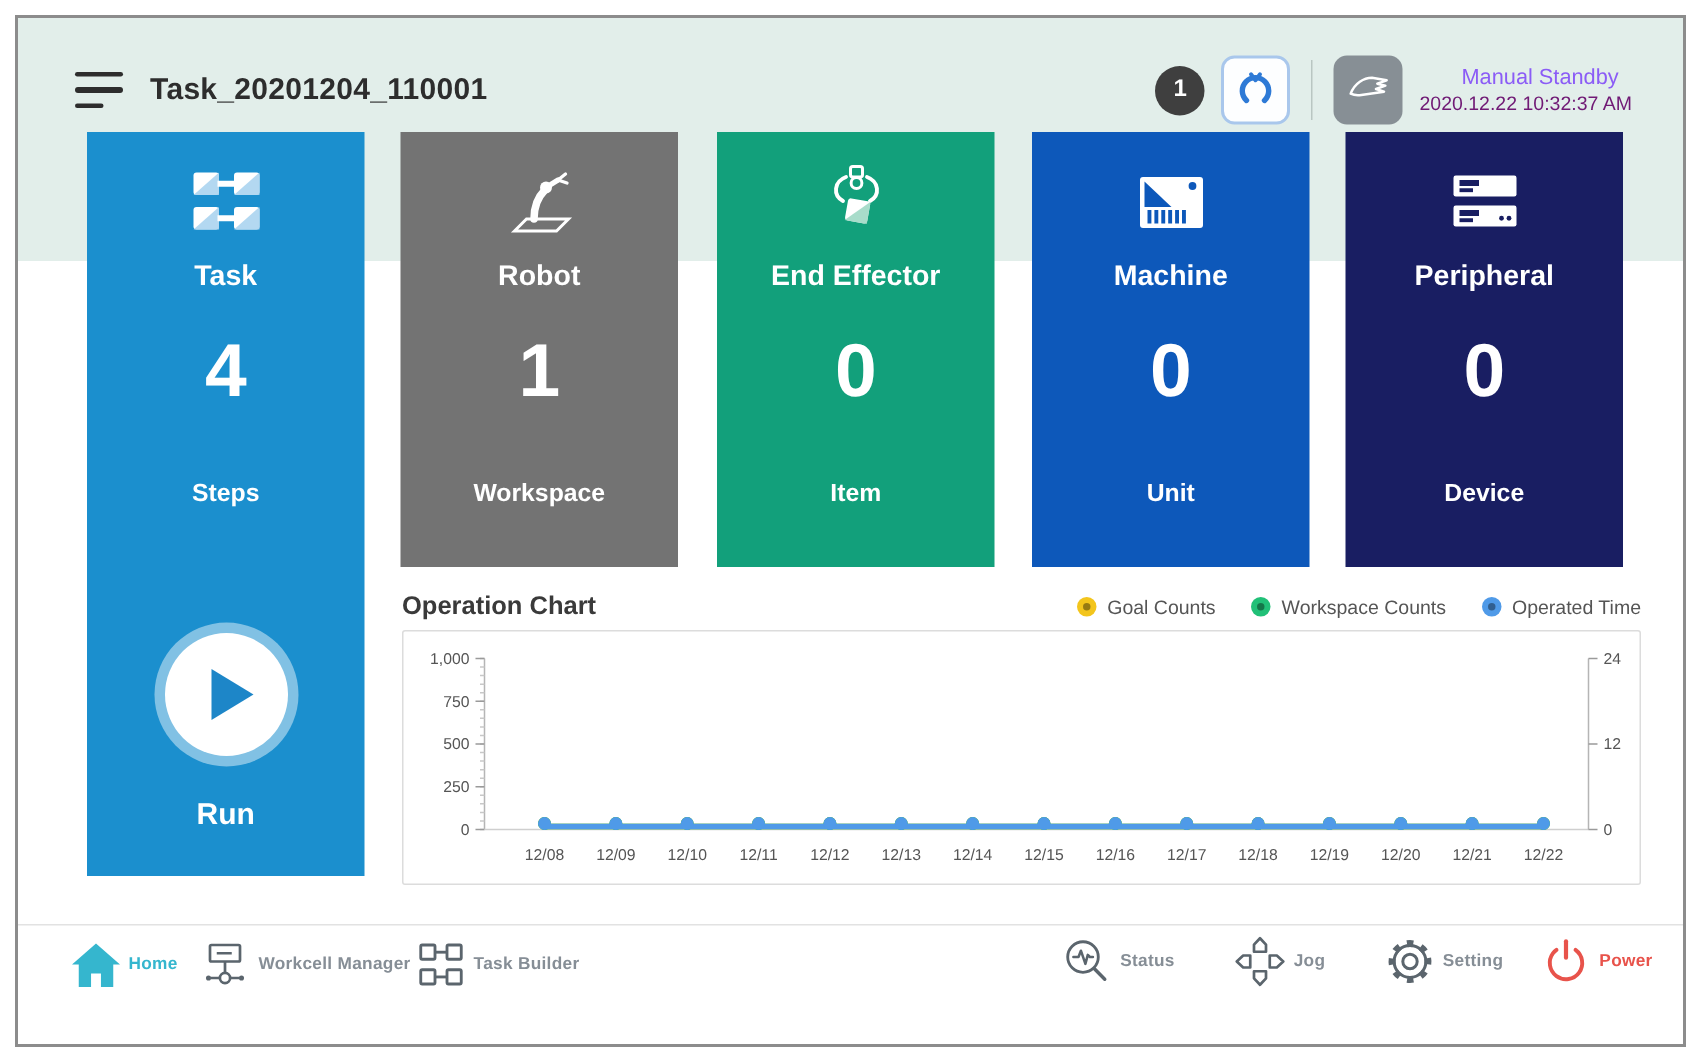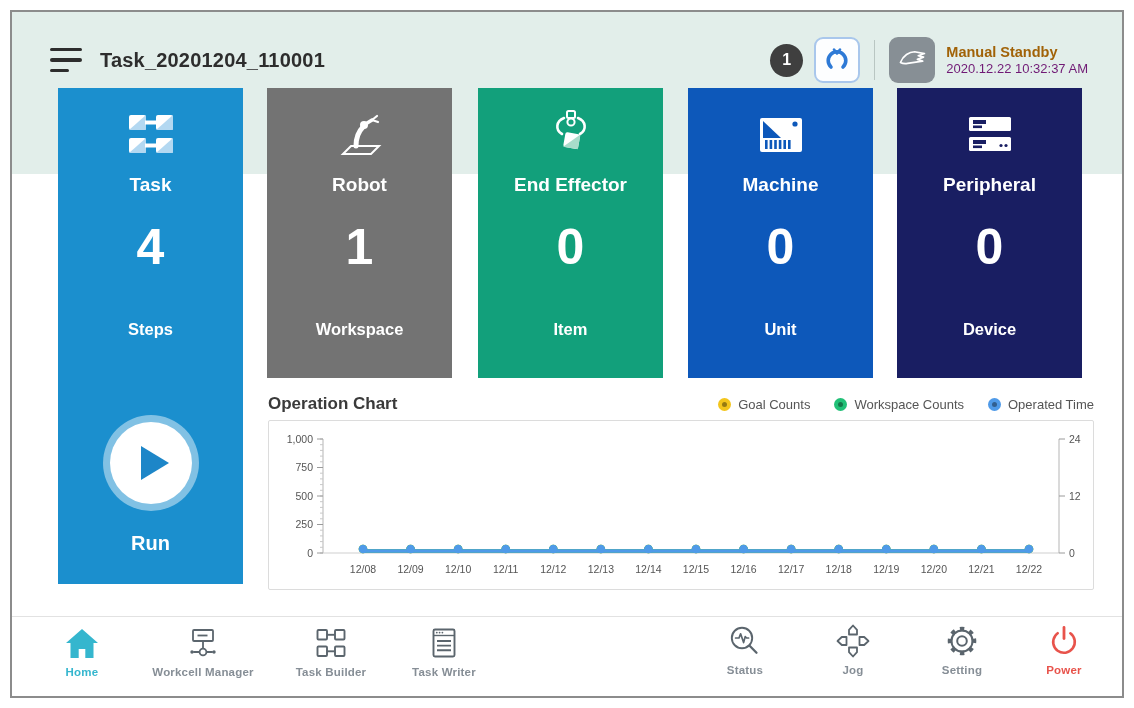--- a/index.html
+++ b/index.html
@@ -17,21 +17,21 @@
   .app-title { font-size:20px; font-weight:bold; color:#2d2d2d; margin-left:18px; flex:1; letter-spacing:.2px; }
   .header-right { display:flex; align-items:center; gap:11px; }
   .num-badge { width:33px; height:33px; border-radius:50%; background:#3f3f3f; color:#fff;
                font-size:16px; font-weight:bold; display:flex; align-items:center; justify-content:center; }
   .tool-btn { width:46px; height:46px; border-radius:9px; background:#fdfeff; border:2px solid #a9c7ec;
               display:flex; align-items:center; justify-content:center; }
   .v-divider { width:1px; height:40px; background:#b9c6c2; margin:0 3px; }
   .mode-icon-box { width:46px; height:46px; border-radius:9px; background:#878f95;
                    display:flex; align-items:center; justify-content:center; }
   .mode-text { display:flex; flex-direction:column; justify-content:center; line-height:1.25; }
-  .mode-label { font-size:14.5px; font-weight:bold; color:#a16207; }
+  .mode-label { font-size:14.5px; font-weight:normal; color:#8b5cf6;margin-left:28px; }
   .mode-time { font-size:13px; color:#701a75; }
 
   
   .card { position:absolute; top:76px; width:185px; color:#fff; text-align:center; }
   .card.short { height:290px; }
   .card.tall { height:496px; }
   .card .c-icon { position:absolute; top:22px; left:0; width:100%; height:50px;
                   display:flex; align-items:center; justify-content:center; }
   .card .c-title { position:absolute; top:86px; width:100%; font-size:19px; font-weight:bold; }
   .card .c-value { position:absolute; top:130px; width:100%; font-size:50px; font-weight:bold; }
@@ -54,21 +54,21 @@
   .legend-dot::after { content:""; position:absolute; left:4px; top:4px; width:5px; height:5px; border-radius:50%;
                        background:rgba(0,0,0,.38); }
   .legend-label { font-size:13px; color:#555; }
   .chart-box { position:absolute; left:256px; top:408px; width:826px; height:170px;
                background:#fff; border:1px solid #dcdcdc; border-radius:2px; }
 
   
   .footer { position:absolute; left:0; bottom:0; width:100%; height:80px; background:#fff; border-top:1px solid #e2e2e2; }
   .nav-group-left { position:absolute; left:22px; top:7px; display:flex; }
   .nav-group-right { position:absolute; right:10px; top:5px; display:flex; }
-  .nav-item { display:flex; flex-direction:column; align-items:center; justify-content:center; gap:4px; cursor:pointer; }
+  .nav-item { display:flex; flex-direction:row; align-items:center; justify-content:center; gap:4px; cursor:pointer; }
   .nav-item .n-icon { height:38px; display:flex; align-items:center; justify-content:center; }
   .nav-item .n-label { font-size:11.5px; font-weight:bold; color:#868e96; letter-spacing:.2px; white-space:nowrap; }
 </style>
 </head>
 <body>
 
 <div class="app">
 
   <div class="header-band"></div>
 
@@ -352,33 +352,20 @@
      <rect x="4.5" y="4" width="9.5" height="9.5" rx="1"></rect>
               <rect x="22" y="4" width="9.5" height="9.5" rx="1"></rect>
               <path d="M14 8.8 H 22"></path>
      <rect x="4.5" y="20.5" width="9.5" height="9.5" rx="1"></rect>
               <rect x="22" y="20.5" width="9.5" height="9.5" rx="1"></rect>
               <path d="M14 25.3 H 22"></path>
     </svg>
           </div>
      <div class="n-label" style="color:#868e96">Task Builder</div>
         </div>
-        <div class="nav-item" style="width: 116px;">
-          <div class="n-icon">
-            <svg width="36" height="34" viewBox="0 0 36 34" fill="none" stroke="#5b656d" stroke-width="1.9">
-     <rect x="7.5" y="3.5" width="21" height="27" rx="1.5"></rect>
-              <path d="M7.5 9.5 H 28.5" stroke-width="1.4"></path>
-     <circle cx="10.8" cy="6.6" r=".9" fill="#5b656d" stroke="none"></circle>
-              <circle cx="13.6" cy="6.6" r=".9" fill="#5b656d" stroke="none"></circle>
-              <circle cx="16.4" cy="6.6" r=".9" fill="#5b656d" stroke="none"></circle>
-     <path d="M11 15 H 25 M11 19.6 H 25 M11 24.2 H 25"></path>
-    </svg>
-          </div>
-     <div class="n-label" style="color:#868e96">Task Writer</div>
-        </div>
       </div>
     <div class="nav-group-right" id="nav-right">
         <div class="nav-item" style="width: 106px;">
           <div class="n-icon">
             <svg width="36" height="34" viewBox="0 0 36 34" fill="none" stroke="#5b656d" stroke-width="1.9">
      <circle cx="15" cy="14" r="10.2"></circle>
      <polyline points="8.6,14 12,14 13.6,9.8 16.6,18.6 18.2,12.6 19.6,14 21.6,14" stroke-width="1.7" stroke-linejoin="round" stroke-linecap="round"></polyline>
      <path d="M22.6 21.8 L 29.5 28.8" stroke-width="2.3" stroke-linecap="round"></path>
     </svg>
           </div>

